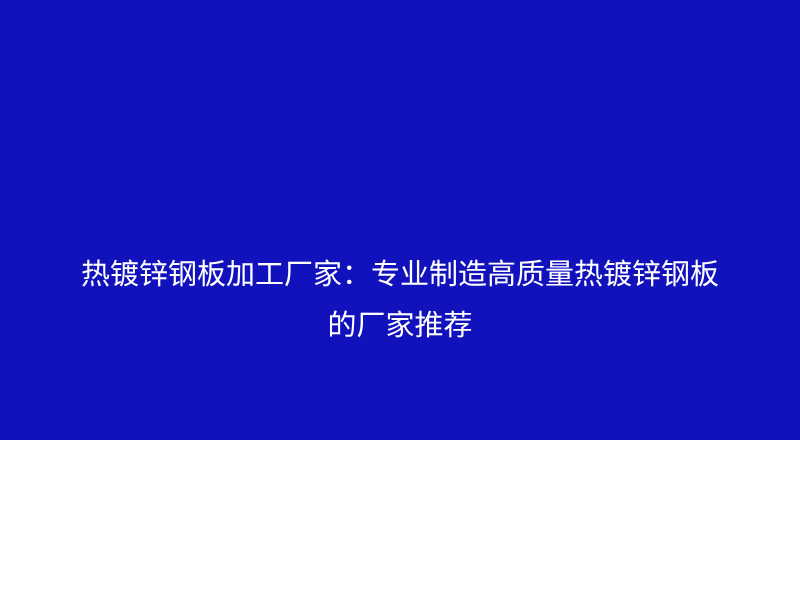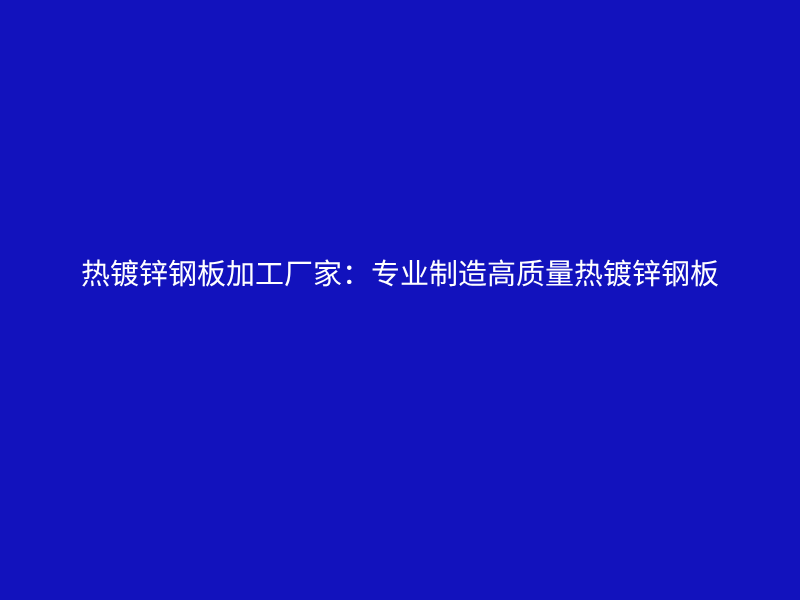--- a/index.html
+++ b/index.html
@@ -10,21 +10,21 @@
   body {
     width: 800px;
     height: 600px;
     overflow: hidden;
     font-family: "DejaVu Sans", "Liberation Sans", sans-serif;
   }
 
   #banner {
     position: relative;
     width: 800px;
-    height: 600px;
+    height: 440px;
     box-sizing: border-box;
     background-color: #1212bd; 
     display: flex;
     align-items: center;
     justify-content: center;
   }
 
   
   #headline {
     position: absolute;
@@ -51,16 +51,17 @@
 </style>
 </head>
 <body>
 
 <div id="banner" style="background-color: rgb(18, 18, 189);">
 
   <div id="headline">
 
     <span class="headline-line" style="color: rgb(255, 255, 255);">热镀锌钢板加工厂家：专业制造高质量热镀锌钢板</span>
 
+    <span class="headline-line" style="color: rgb(255, 255, 255);">的厂家推荐</span>
 
   </div>
 
 </div>
 
 </body></html>

